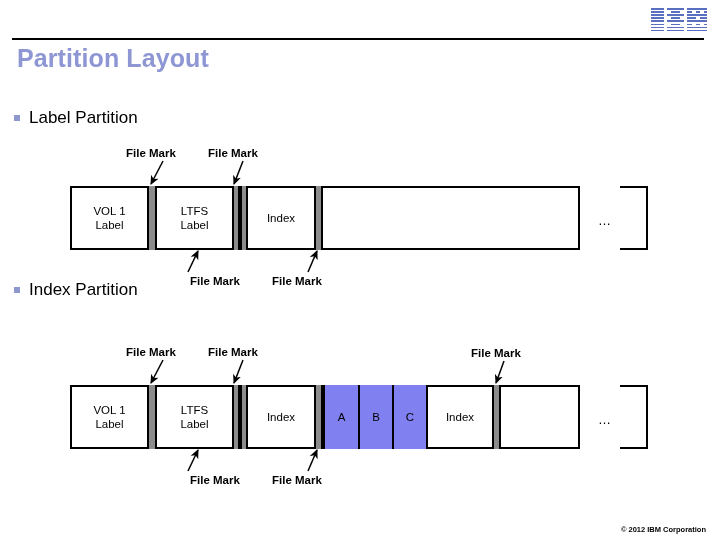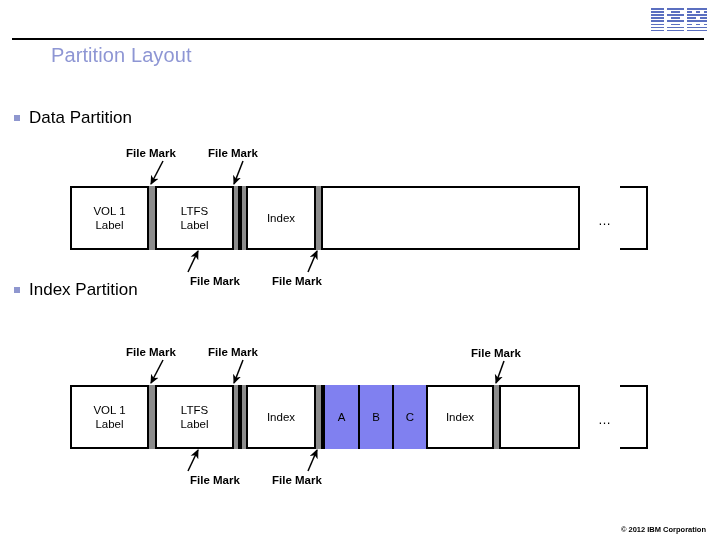--- a/index.html
+++ b/index.html
@@ -21,22 +21,22 @@
   }
   .ibm-logo .notch{
     position:absolute;background:#ffffff;
   }
   .rule{
     position:absolute;left:12px;top:38px;width:692px;height:1.6px;
     background:#000000;
   }
   .page-title{
     position:absolute;left:17px;top:44px;
-    font-size:20px;color:#8e96d4;letter-spacing:.1px;
-    font-weight:400;white-space:nowrap;margin-left:34px;
+    font-size:25px;color:#8e96d4;letter-spacing:.1px;
+    font-weight:700;white-space:nowrap;
   }
 
   
   .bullet-row{position:absolute;display:flex;align-items:center;}
   .bullet-sq{
     width:6px;height:6px;background:#8f97cf;margin-right:9px;
     flex:none;
   }
   .bullet-text{font-size:17px;color:#000;white-space:nowrap;}
 
@@ -120,21 +120,21 @@
     <div class="notch" style="left:41px;top:15.5px;width:4px;height:2px;"></div>
     <div class="notch" style="left:49px;top:15.5px;width:4px;height:2px;"></div>
   </div>
 
   <div class="rule"></div>
 
   <div class="page-title">Partition Layout</div>
 
   <div class="bullet-row" style="left:14px;top:108px;">
     <span class="bullet-sq"></span>
-    <span class="bullet-text">Data Partition</span>
+    <span class="bullet-text">Label Partition</span>
   </div>
 
   <div class="callout" style="left:126px;top:147px;">File Mark</div>
   <div class="callout" style="left:208px;top:147px;">File Mark</div>
 
   <svg class="arrow" style="left:0;top:0;width:720px;height:540px;">
     <defs>
       <marker id="ah" markerWidth="7" markerHeight="7" refX="5.5" refY="3.1" orient="auto" markerUnits="strokeWidth">
         <path d="M0,0.3 L6.2,3.1 L0,5.9 L1.7,3.1 Z" fill="#000"></path>
       </marker>

